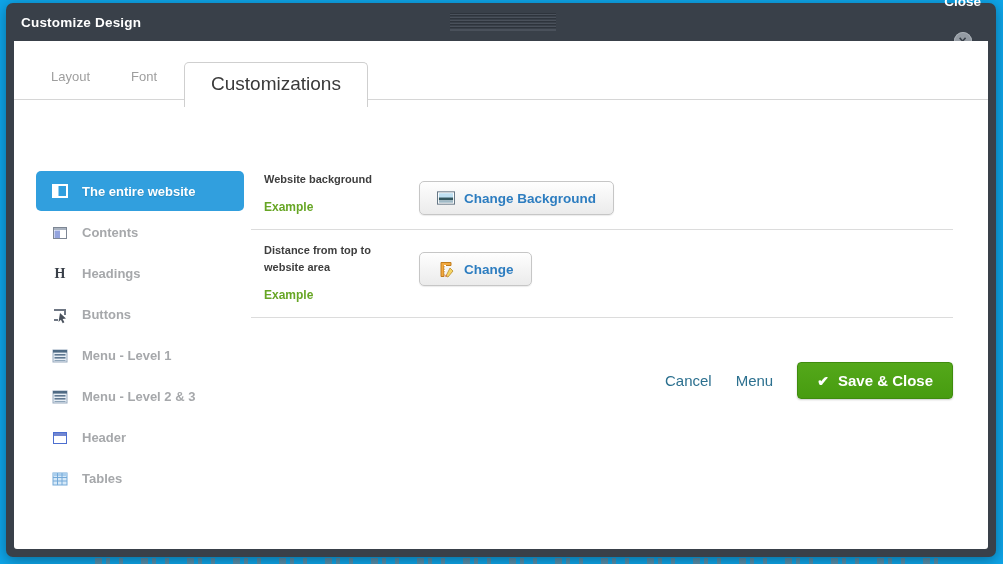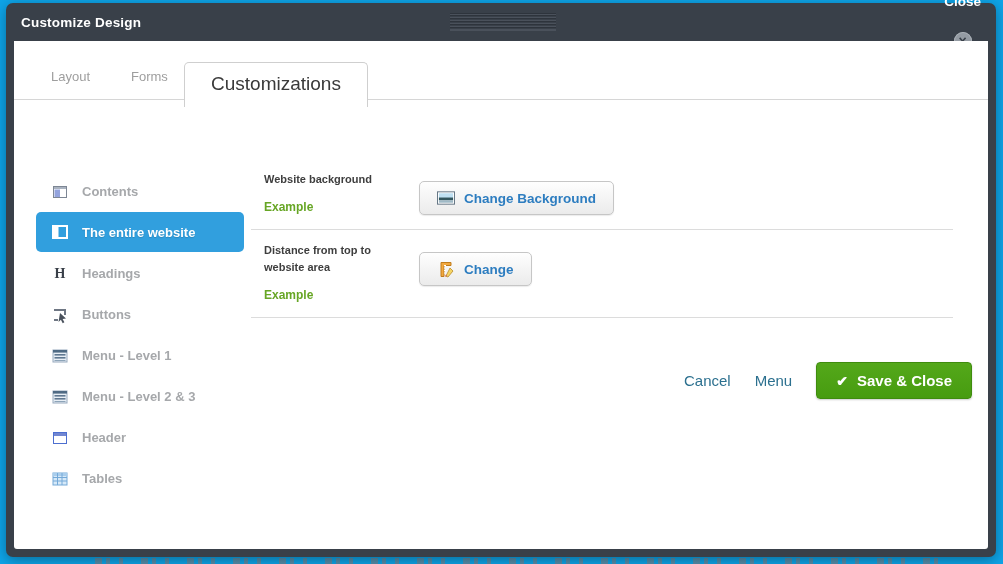--- a/index.html
+++ b/index.html
@@ -90,21 +90,21 @@
     display:inline-flex; align-items:center; gap:9px; padding:7px 17px;
     border:1px solid #c6c6c6; border-radius:5px;
     background:linear-gradient(#fefefe, #ebebeb);
     box-shadow:0 1px 1px rgba(0,0,0,.08);
     font-family:"Liberation Sans", sans-serif;
     font-size:13.5px; font-weight:bold; color:#2d7dc0; cursor:pointer;
   }
 
   
   .footer {
-    position:absolute; right:16px; top:321px;
+    position:absolute; right:35px; top:321px;
     display:flex; align-items:center; gap:24px;margin-left:12px;
   }
   .footer-link { font-size:15px; color:#2c708f; text-decoration:none; cursor:pointer; }
   .btn-green {
     display:inline-flex; align-items:center; gap:9px; padding:9px 19px;
     border:1px solid #3f8c0e; border-radius:4px;
     background:linear-gradient(#54a81a, #479c10);
     font-family:"Liberation Sans", sans-serif;
     font-size:15px; font-weight:bold; color:#fff; cursor:pointer;
     box-shadow:0 1px 2px rgba(0,0,0,.2);
@@ -127,45 +127,45 @@
         <span class="close-icon">
             <span class="x">×</span>
           </span>
       </div>
     </div>
 
     <div class="content">
 
       <div class="tabs-row">
         <span class="tab tab-layout">Layout</span>
-        <span class="tab tab-font">Forms</span>
+        <span class="tab tab-font">Font</span>
         <div class="tab-active">Customizations</div>
       </div>
 
       <div class="sidebar">
+
+        <div class="side-item selected">
+          <span class="icn">
+            <svg width="18" height="18" viewBox="0 0 18 18">
+                <rect x="2" y="3" width="14" height="12" fill="none" stroke="#fff" stroke-width="2"></rect>
+                <rect x="3" y="4" width="4.5" height="10" fill="#fff"></rect>
+              </svg>
+          </span>
+          <span class="lbl">The entire website</span>
+        </div>
 
         <div class="side-item">
           <span class="icn">
             <svg width="18" height="18" viewBox="0 0 18 18">
                 <rect x="2.5" y="3.5" width="13" height="11" fill="#fff" stroke="#7d8694"></rect>
                 <rect x="3" y="4" width="12" height="2" fill="#aab3c0"></rect>
                 <rect x="3.5" y="6.5" width="5.5" height="7.5" fill="#93a3dd"></rect>
               </svg>
           </span>
           <span class="lbl">Contents</span>
-        </div>
-
-        <div class="side-item selected">
-          <span class="icn">
-            <svg width="18" height="18" viewBox="0 0 18 18">
-                <rect x="2" y="3" width="14" height="12" fill="none" stroke="#fff" stroke-width="2"></rect>
-                <rect x="3" y="4" width="4.5" height="10" fill="#fff"></rect>
-              </svg>
-          </span>
-          <span class="lbl">The entire website</span>
         </div>
 
         <div class="side-item">
           <span class="icn glyph">H</span>
           <span class="lbl">Headings</span>
         </div>
 
         <div class="side-item">
           <span class="icn">
             <svg width="18" height="18" viewBox="0 0 18 18">

